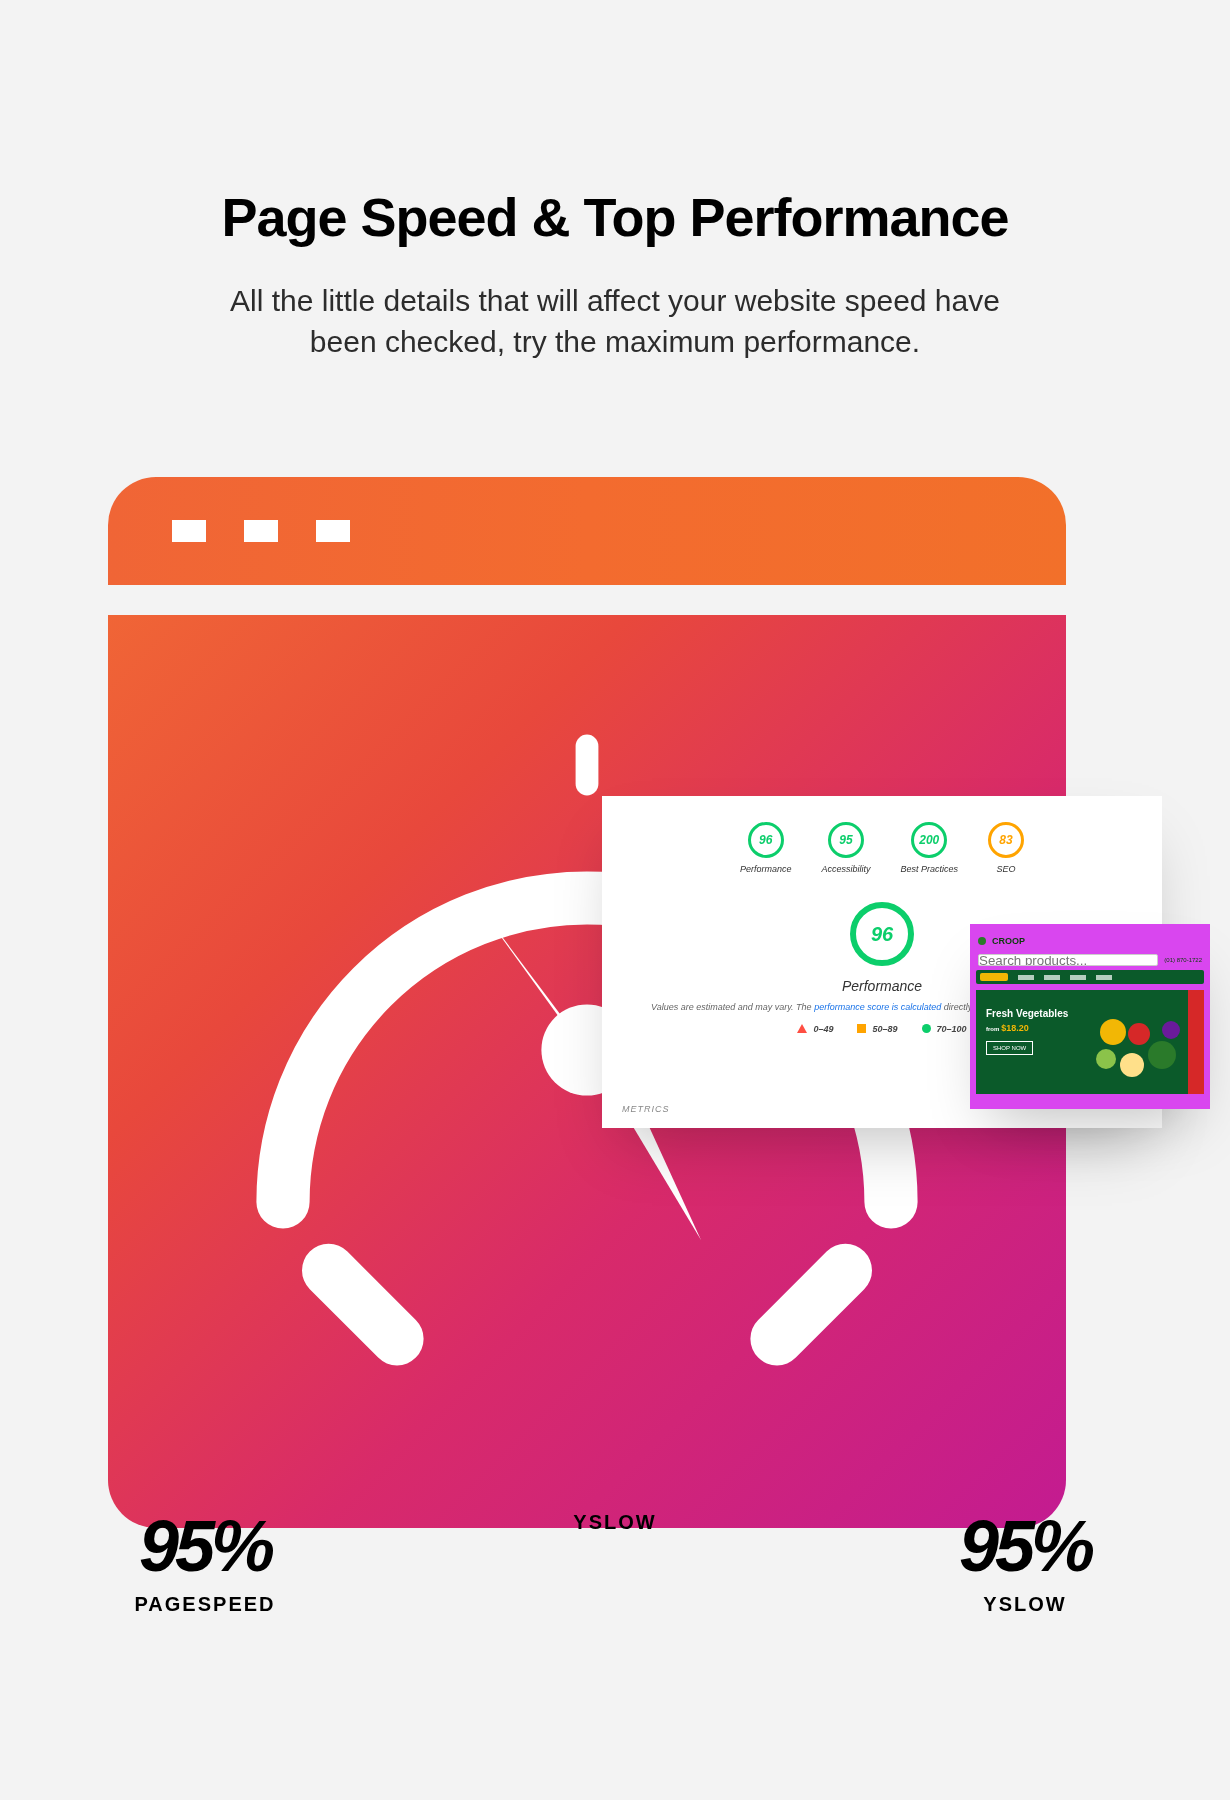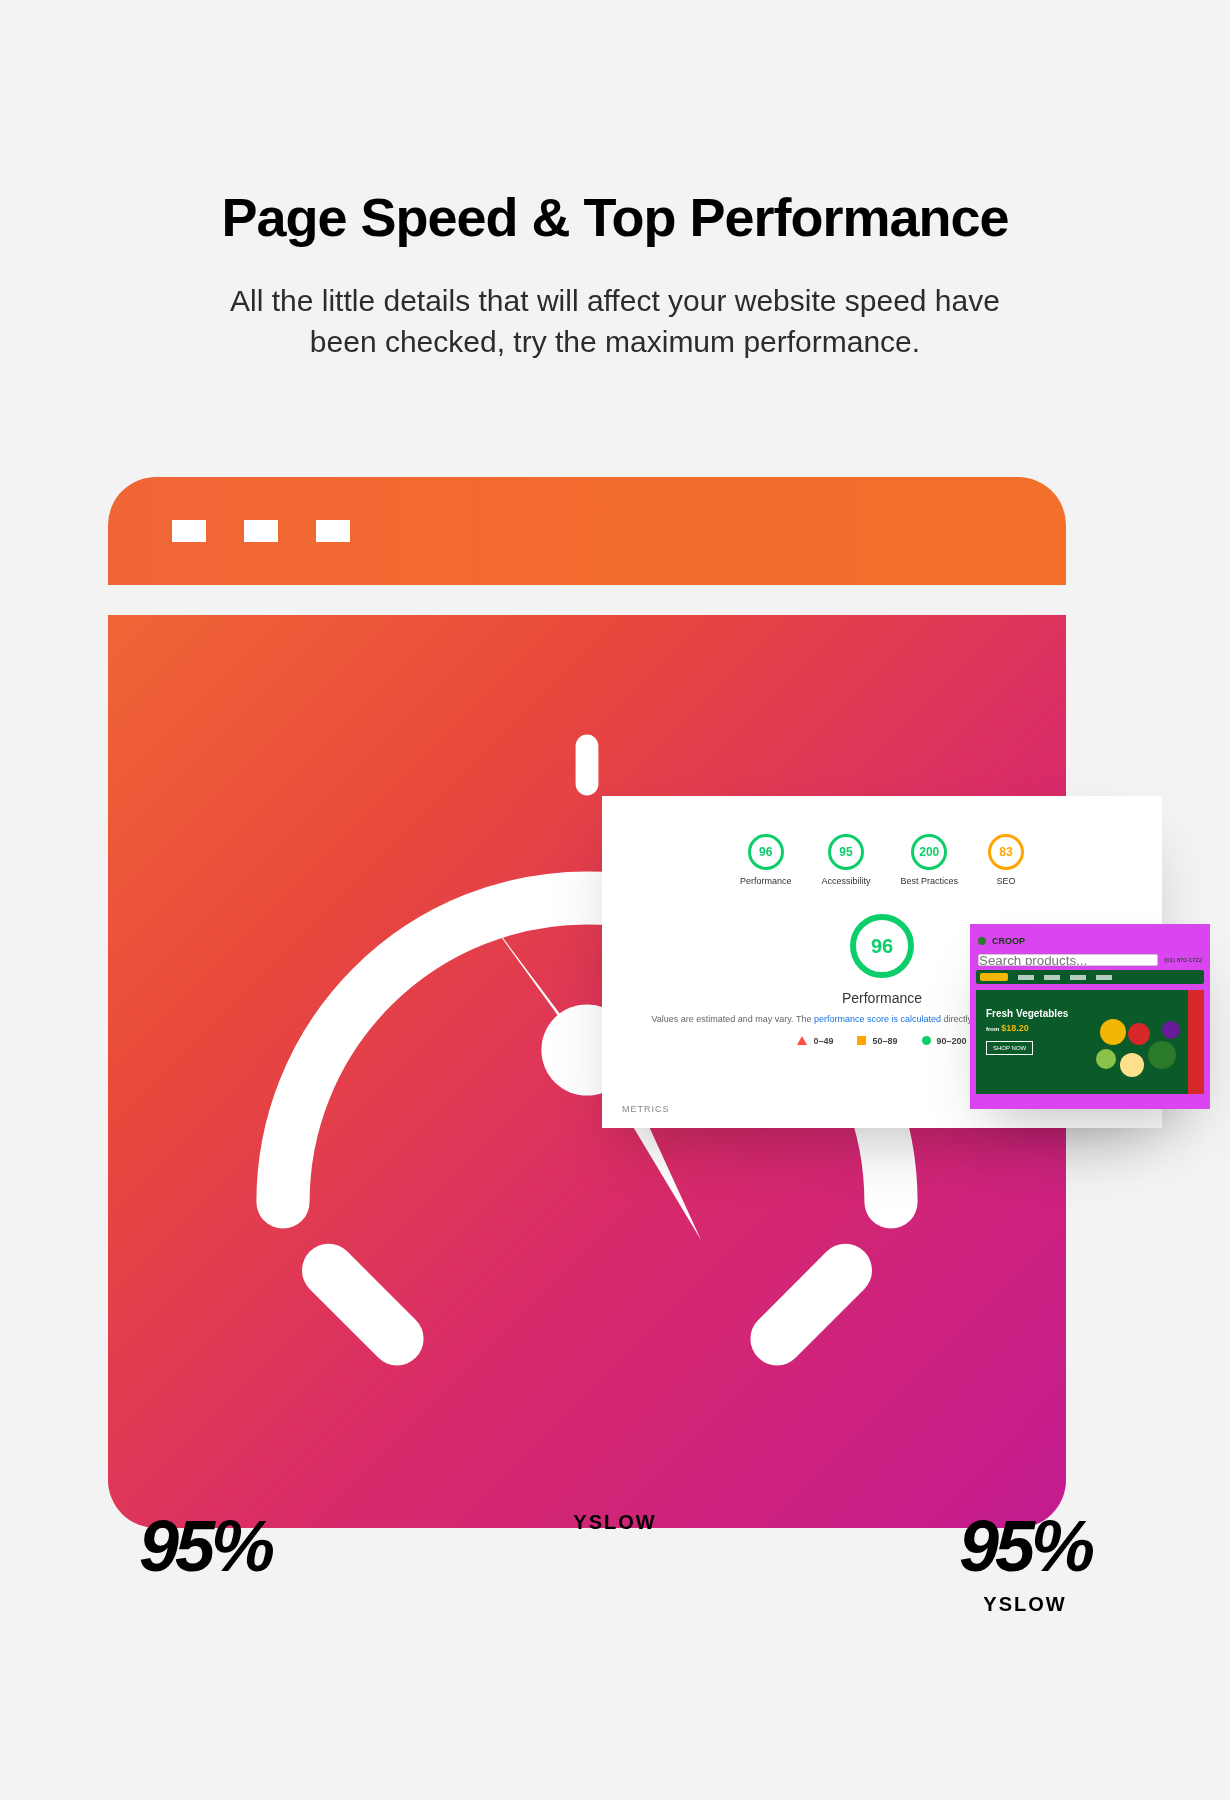--- a/index.html
+++ b/index.html
@@ -62,22 +62,23 @@
   }
   .gauge svg { width: 100%; height: 100%; display:block; }
 
   
   .lh {
     position: absolute;
     left: 602px; top: 796px;
     width: 560px; height: 332px;
     background: #fff;
     box-shadow: 0 30px 60px -20px rgba(0,0,0,.25);
-    padding: 32px;
+    padding: 20px;
     font-family: Arial, sans-serif;
+    font-style: italic;
   }
   .lh-scores {
     display:flex; gap:30px; justify-content:center; margin-top:6px;
   }
   .lh-score { display:flex; flex-direction:column; align-items:center; gap:6px; }
   .lh-ring {
     width:36px; height:36px; border-radius:50%;
     display:flex; align-items:center; justify-content:center;
     font-weight:700; font-size:12px;
   }
@@ -214,21 +215,21 @@
         <span>
             <i class="tri"></i>
             <b>0–49</b>
           </span>
         <span>
             <i class="sq"></i>
             <b>50–89</b>
           </span>
         <span>
             <i class="dot"></i>
-            <b>90–200</b>
+            <b>70–100</b>
           </span>
       </div>
     </div>
     <div class="lh-metrics">METRICS</div>
   </div>
 
   <div class="thumb">
     <div class="thumb-top"></div>
     <div class="thumb-nav">
       <span class="thumb-logo"></span>
@@ -262,20 +263,21 @@
       <span class="veg" style="left:58px;top:22px;width:28px;height:28px;background:#2a7a2a;"></span>
       <span class="veg" style="left:6px;top:30px;width:20px;height:20px;background:#8bc34a;"></span>
       <span class="veg" style="left:30px;top:34px;width:24px;height:24px;background:#ffe08a;"></span>
       <span class="veg" style="left:72px;top:2px;width:18px;height:18px;background:#6a1b9a;"></span>
     </div>
   </div>
 
   <div class="stats">
     <div class="stat">
       <div class="big">95%</div>
+      <div class="lbl">PAGESPEED</div>
     </div>
     <div class="stat">
       <div class="lbl">YSLOW</div>
     </div>
     <div class="stat">
       <div class="big">95%</div>
       <div class="lbl">YSLOW</div>
     </div>
   </div>
 

